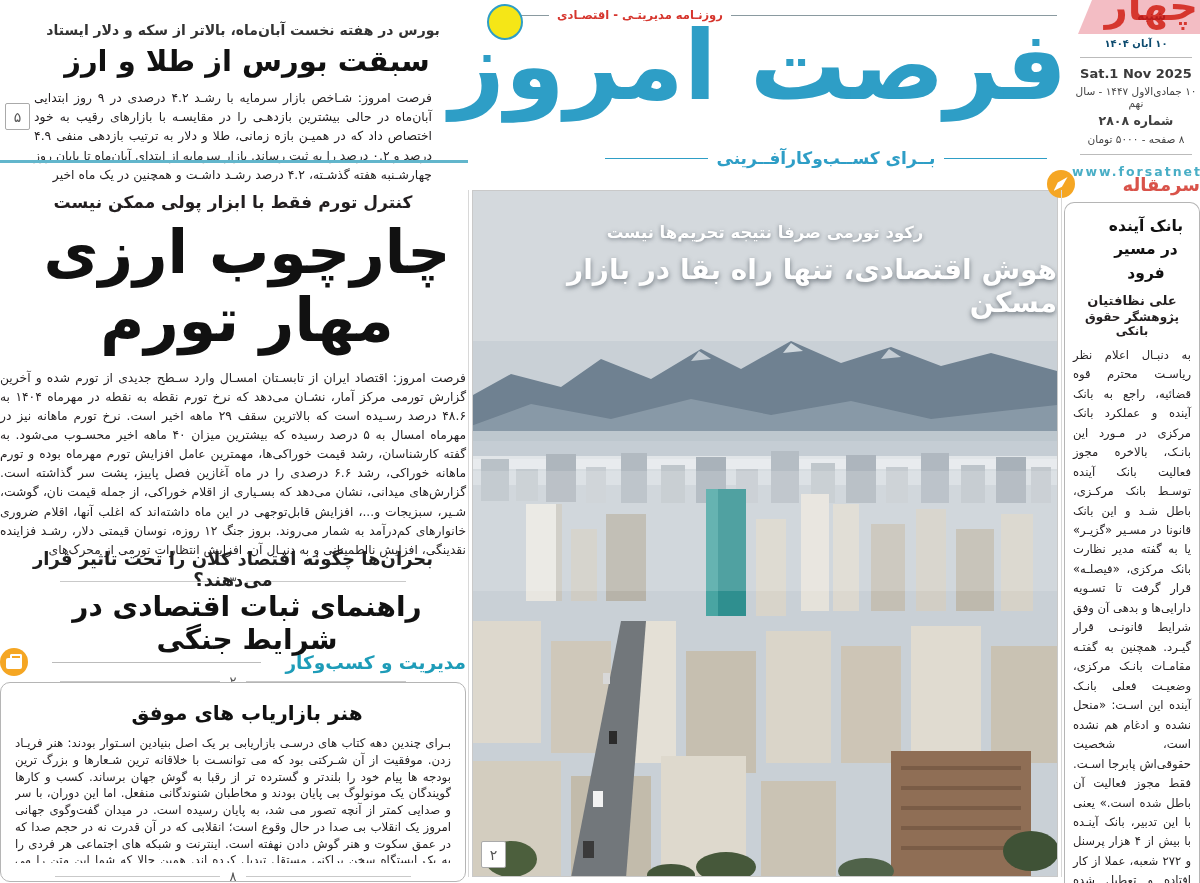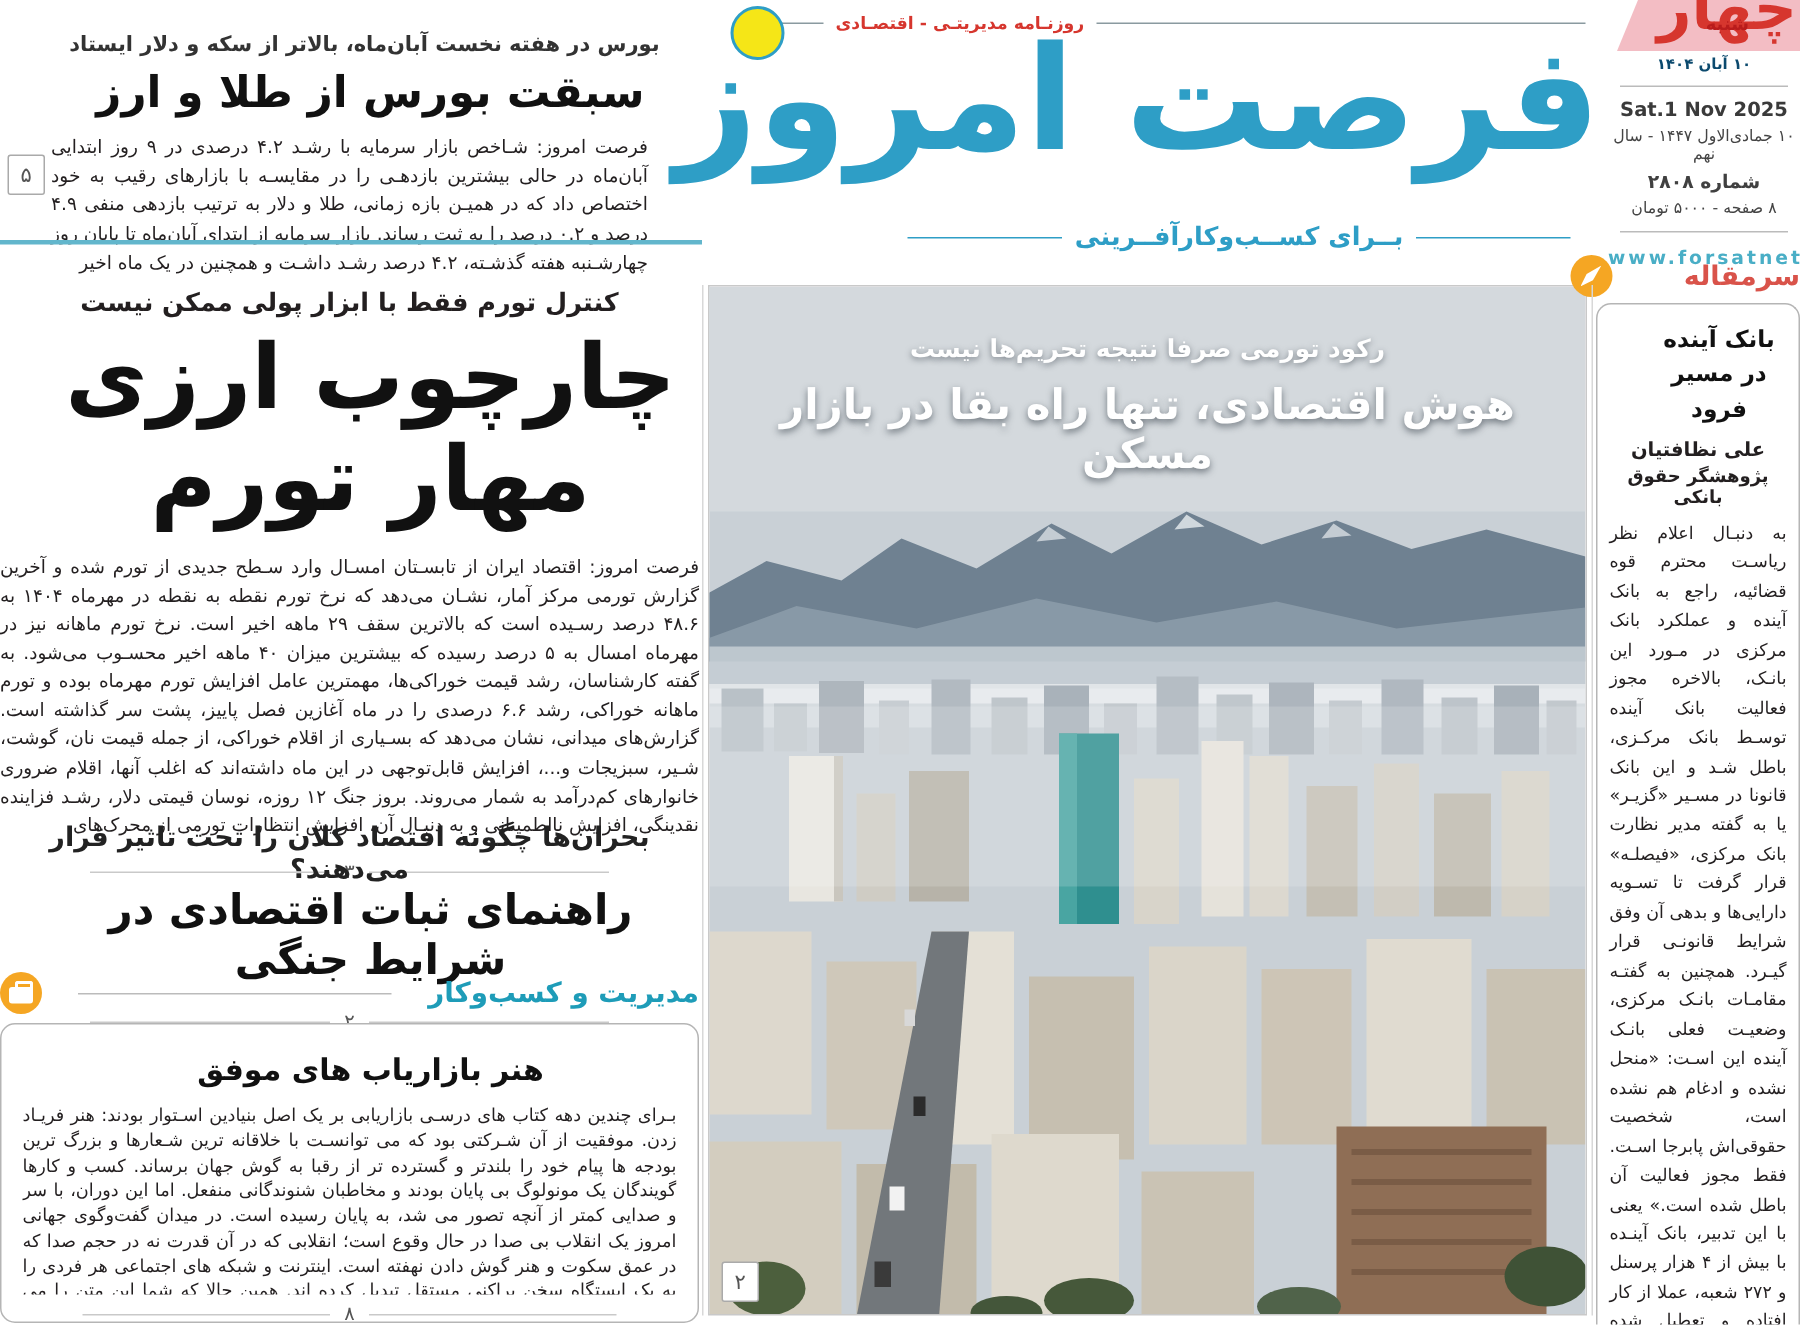--- a/index.html
+++ b/index.html
@@ -84,21 +84,21 @@
   #mgmt-box { margin-top:6px; height:200px; padding:10px 14px 0; }
   #mgmt-box .headline { font-size:20px; margin:8px 0 10px; }
   #mgmt-box .jtext { font-size:11.8px; line-height:1.42; height:128px; overflow:hidden; }
   #mgmt-box .pgdivider { margin:6px 40px 0; }
 
   
   #photo { left:472px; top:190px; width:586px; height:687px; border:1px solid #c9c9c9; overflow:hidden; }
   #photo svg { display:block; }
   .photo-kicker { position:absolute; top:32px; left:0; width:100%; text-align:center;
     color:#fff; font-size:16.5px; font-weight:bold; text-shadow:0 1px 4px rgba(40,50,60,.55); }
-  .photo-headline { position:absolute; top:62px; left:0; width:100%; text-align:center;
+  .photo-headline { position:absolute; top:62px; left:0; width:100%; 
     color:#fff; font-size:28px; font-weight:bold; text-shadow:0 2px 5px rgba(40,50,60,.6); }
   #photo-badge { left:8px; bottom:8px; top:auto; }
 
   
   #editorial { left:1064px; top:170px; width:136px; height:713px; }
   #editorial .sec-head .lbl { color:#d9534a; font-size:18px; }
   .pen { position:absolute; left:7px; top:7px; width:14px; height:14px; background:#fff;
     clip-path:polygon(0 100%, 30% 40%, 100% 0, 60% 70%); }
   #edit-box { margin-top:4px; height:688px; padding:12px 8px 0; border-bottom:none;
     border-radius:10px 10px 0 0; }

